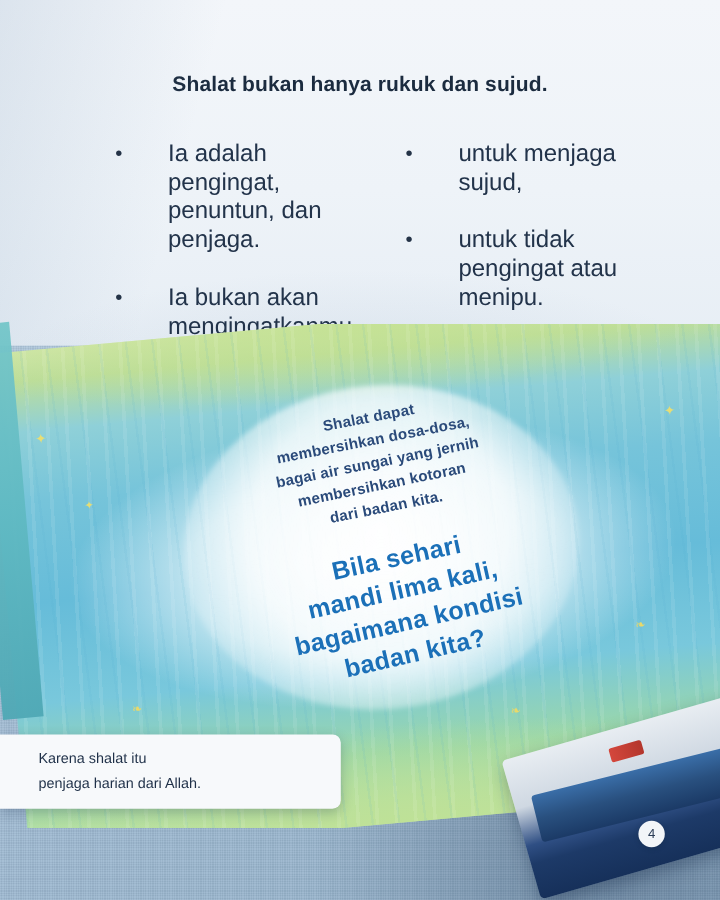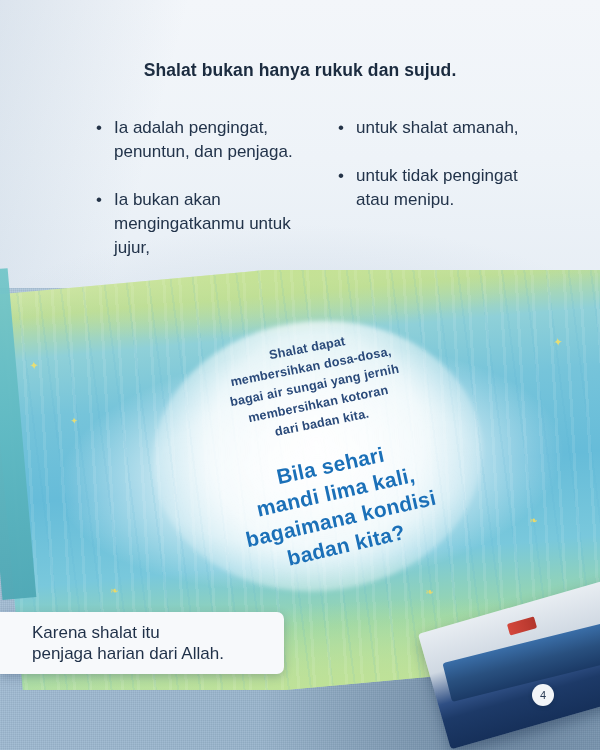--- a/index.html
+++ b/index.html
@@ -91,23 +91,24 @@
   }
   .bullet-dot {
     width: 9px;
     flex: 0 0 9px;
     color: #243347;
     font-size: 17px;
     line-height: 24px;
     margin-right: 9px;
   }
   .bullet-text {
-    font-size: 17px;
+    font-size: 20px;
     line-height: 24px;
     color: #22334a;
+    margin-left: 26px;
   }
 
   
   .illus {
     position: absolute;
     left: 0;
     top: 270px;
     width: 600px;
     height: 420px;
     overflow: hidden;
@@ -203,21 +204,21 @@
     width: 284px;
     height: 62px;
     background: #f7f9fb;
     border-radius: 0 7px 7px 0;
     box-shadow: 0 3px 10px rgba(20,45,75,0.25);
     display: flex;
     align-items: center;
   }
   .caption-text {
     padding-left: 32px;
-    font-size: 17px;
+    font-size: 12px;
     line-height: 21px;
     color: #1f3048;
   }
 
   
   .book-edge {
     position: absolute;
     left: 430px;
     top: 600px;
     width: 230px;
@@ -307,21 +308,21 @@
         <span class="bullet-text">Ia adalah pengingat, penuntun, dan penjaga.</span>
       </div>
       <div class="bullet-item">
         <span class="bullet-dot">•</span>
         <span class="bullet-text">Ia bukan akan mengingatkanmu untuk jujur,</span>
       </div>
     </div>
     <div class="col">
       <div class="bullet-item">
         <span class="bullet-dot">•</span>
-        <span class="bullet-text">untuk shalat amanah,</span>
+        <span class="bullet-text">untuk menjaga sujud,</span>
       </div>
       <div class="bullet-item">
         <span class="bullet-dot">•</span>
         <span class="bullet-text">untuk tidak pengingat atau menipu.</span>
       </div>
     </div>
   </div>
 
   <div class="illus">
     <div class="illus-inner">

